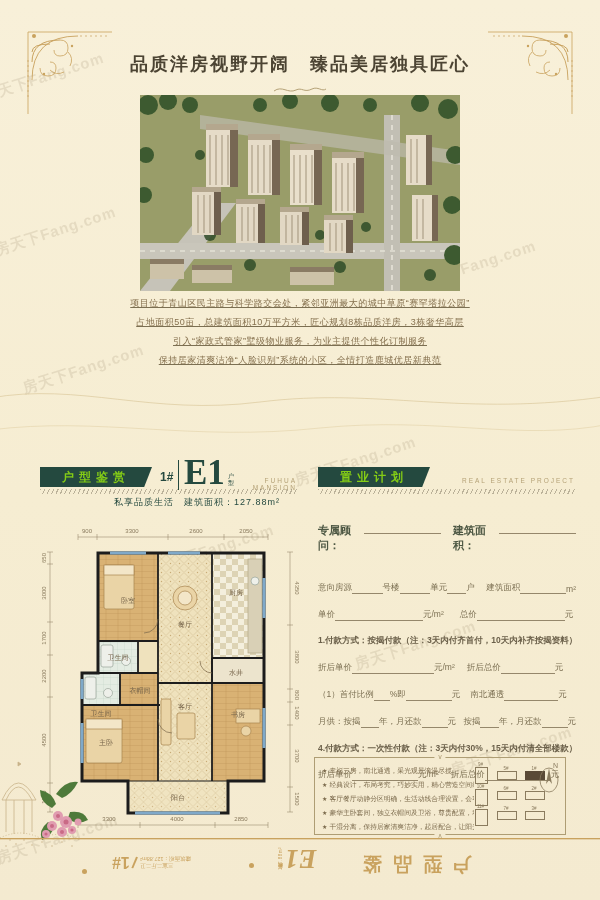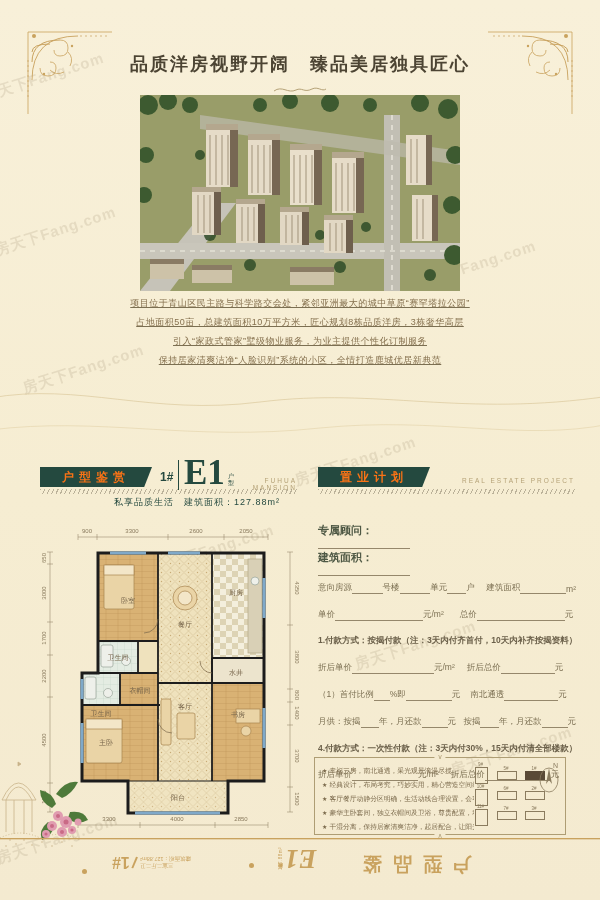--- a/index.html
+++ b/index.html
@@ -11,35 +11,35 @@
       color:rgba(135,120,90,.16);transform:rotate(-18deg);white-space:nowrap;pointer-events:none;}
   
   .title{position:absolute;top:52px;left:0;width:100%;text-align:center;
          font-family:"Liberation Serif","DejaVu Serif",serif;font-weight:bold;
          font-size:18px;letter-spacing:2px;color:#4c4433;}
   .title-divider{position:absolute;top:84px;left:272px;}
   
   #intro{position:absolute;top:297px;left:50px;width:500px;text-align:center;text-decoration:underline;}
   #intro p{margin:0 0 6px;font-size:9px;color:#85704e;letter-spacing:.5px;}
   
-  .badge{position:absolute;height:20px;line-height:20px;background:#24493f;color:#f97316;
+  .badge{position:absolute;height:20px;line-height:20px;background:#24493f;color:#84cc16;
          font-weight:bold;font-size:12px;letter-spacing:5px;text-align:center;
          clip-path:polygon(0 0,100% 0,93% 100%,0 100%);}
   .hatch{position:absolute;height:5px;
          background:repeating-linear-gradient(115deg,rgba(90,80,60,.38) 0 1px,transparent 1px 4px);}
   .encap{position:absolute;font-size:6.5px;letter-spacing:2px;color:#b5a277;}
   .bno{position:absolute;font-size:12px;font-weight:bold;color:#24493f;}
   .vline{position:absolute;width:1px;background:#24493f;}
   .e1{position:absolute;font-family:"Liberation Serif","DejaVu Serif",serif;font-weight:bold;
       font-size:35px;line-height:30px;color:#24493f;}
   .e1-suffix{position:absolute;font-size:6px;color:#24493f;line-height:7px;text-align:center;width:10px;}
   .spec{position:absolute;font-size:9px;color:#24493f;letter-spacing:1px;}
   
   #form-advisor{position:absolute;left:318px;top:523px;width:258px;display:flex;align-items:baseline;
-                font-weight:bold;font-size:11px;color:#4e5844;flex-direction:column;}
+                font-weight:bold;font-size:11px;color:#4e5844;}
   #form-rows{position:absolute;left:318px;top:572px;width:258px;}
   .form-row{height:26.8px;display:flex;align-items:flex-end;padding-bottom:5px;box-sizing:border-box;
             font-size:8.5px;color:#7b6f52;white-space:nowrap;}
   .form-row.note{font-weight:bold;color:#6b604a;}
   .blank{display:inline-block;border-bottom:1px solid #95876b;height:10px;}
   .spacer{display:inline-block;height:1px;}
   
   #feature-box{position:absolute;left:314px;top:757px;width:252px;height:78px;
                border:1px solid #ae9d74;box-sizing:border-box;}
   .notch{position:absolute;left:50%;transform:translateX(-50%);font-size:7px;color:#ae9d74;

